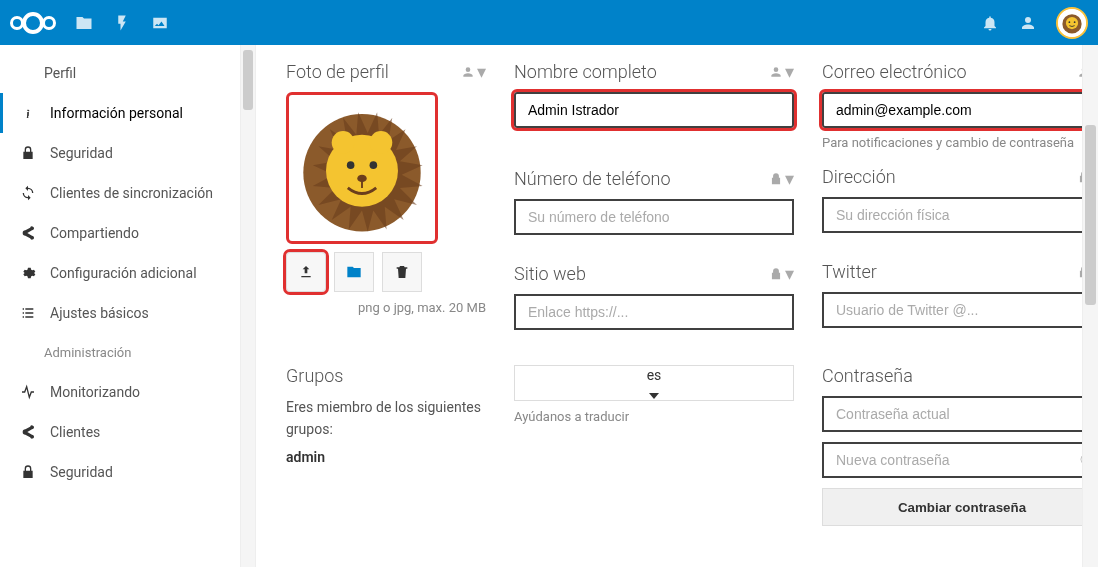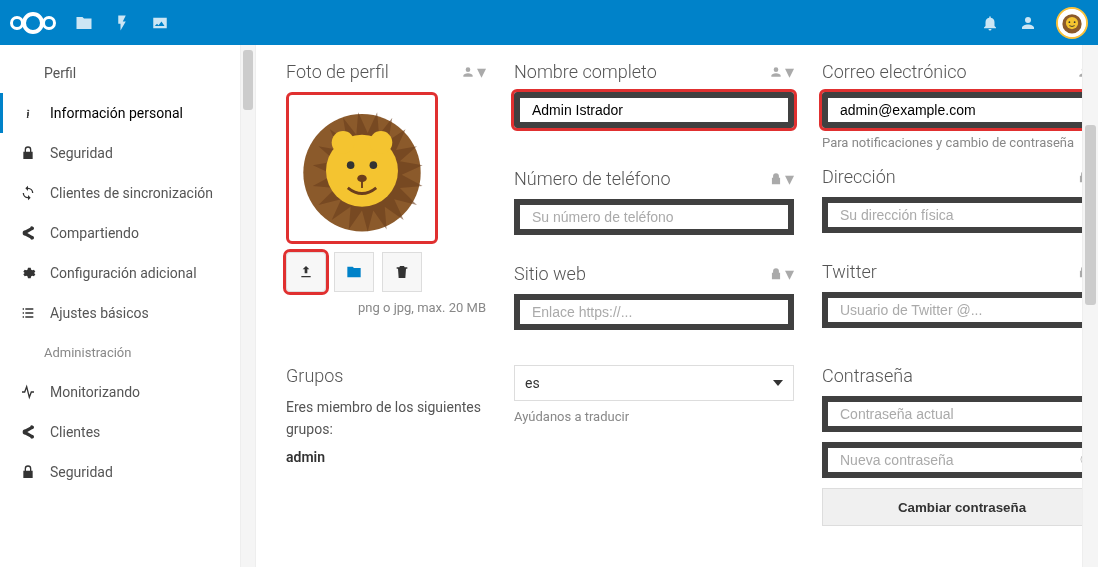--- a/index.html
+++ b/index.html
@@ -27,28 +27,28 @@
 .section-h .scope svg { width: 14px; height: 14px; fill: #aaa; }
 .avatar-block { }
 .avatar-big-wrap { width: 152px; height: 152px; border: 3px solid #e03030; border-radius: 6px; padding: 2px; }
 .avatar-big { width: 100%; height: 100%; border-radius: 3px; background: #fff; overflow: hidden; }
 .avatar-actions { display: flex; gap: 8px; margin-top: 8px; }
 .av-btn { width: 40px; height: 40px; border: 1px solid #ddd; background: #f7f7f7; display: flex; align-items: center; justify-content: center; cursor: pointer; color: #333; }
 .av-btn svg { width: 16px; height: 16px; fill: #333; }
 .av-btn.blue svg { fill: #0082c9; }
 .av-btn.hl { outline: 3px solid #e03030; border-radius: 4px; }
 .hint { color: #888; font-size: 13px; margin-top: 8px; text-align: right; }
-.input { width: 100%; height: 36px; border: 6px solid #404040; padding: 0 12px; font-size: 14px; background: #fff; }
+.input { width: 100%; height: 36px; border: 2px solid #404040; padding: 0 12px; font-size: 14px; background: #fff; }
 .input::placeholder { color: #aaa; }
 .input.hl { outline: 3px solid #e03030; border-radius: 3px; }
 .subtext { color: #888; font-size: 13px; margin-top: 6px; line-height: 1.4; }
 .groups-block { }
 .groups-text { color: #555; line-height: 1.6; font-size: 14px; }
 .groups-name { font-weight: 600; margin-top: 8px; }
-.lang-select { height: 36px; width: 100%; border: 1px solid #ddd; background: #fff; padding: 1px 10px; display: flex; align-items: center; justify-content: space-between; cursor: pointer; }
+.lang-select { height: 36px; width: 100%; border: 1px solid #ddd; background: #fff; padding: 1px 10px; display: flex; align-items: center; justify-content: space-between; cursor: pointer; flex-direction: column; }
 .lang-select .caret { border-left: 5px solid transparent; border-right: 5px solid transparent; border-top: 6px solid #333; }
 .link-sub { color: #888; font-size: 13px; margin-top: 8px; cursor: pointer; }
 .pw-block input { margin-bottom: 10px; }
 .pw-new-wrap { position: relative; }
 .eye { position: absolute; right: 10px; top: 8px; color: #bbb; }
 .btn-change { width: 100%; height: 38px; background: #f0f0f0; border: 1px solid #ddd; font-weight: 600; color: #333; cursor: pointer; }
 .col { display: flex; flex-direction: column; }
 .scrollbar-fake { position: absolute; right: 0; top: 45px; bottom: 0; width: 16px; background: #f5f5f5; border-left: 1px solid #eee; }
 .sb-thumb { position: absolute; left: 2px; right: 2px; top: 80px; height: 180px; background: #ccc; border-radius: 3px; }
 .sidebar .scrollbar-fake2 { position: absolute; right: 0; top: 0; bottom: 0; width: 15px; background: #f5f5f5; border-left:1px solid #eee;}

